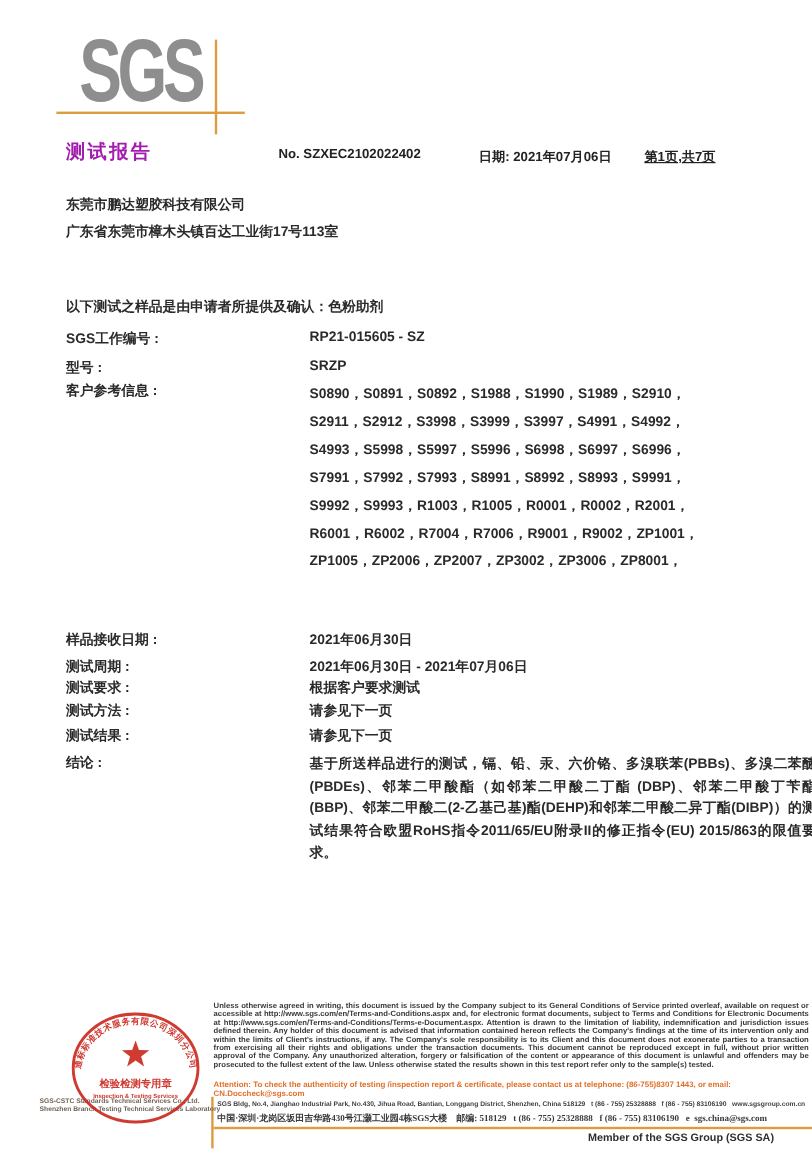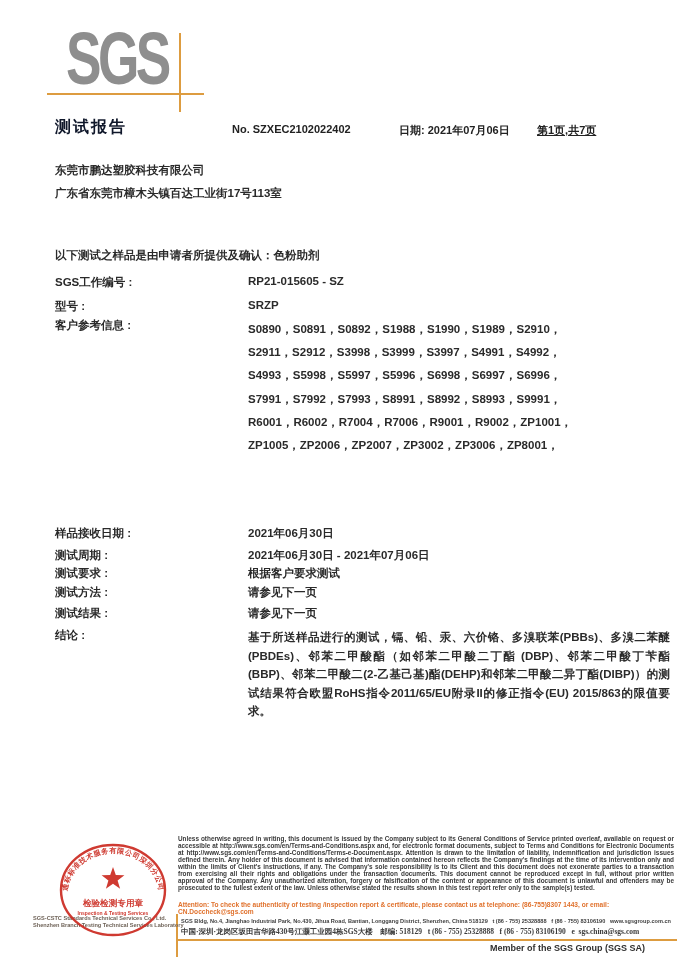--- a/index.html
+++ b/index.html
@@ -10,34 +10,34 @@
   
   .logo-text {
     position:absolute; left:66px; top:22px; font-size:74px; font-weight:700;
     color:#8e8e8e; letter-spacing:-5px; line-height:1;
     transform:scaleX(.72); transform-origin:left top;
   }
   .logo-hline { position:absolute; left:47px; top:93px; width:157px; height:2px; background:#dd9c40; }
   .logo-vline { position:absolute; left:179px; top:33px; width:2px; height:79px; background:#dd9c40; }
 
   
-  .doc-title  { position:absolute; left:55px;  top:117px; font-size:16px; font-weight:700; color:#0f172a; letter-spacing:2px; }
+  .doc-title  { position:absolute; left:55px;  top:117px; font-size:16px; font-weight:700; color:#a21caf; letter-spacing:2px; }
   .report-no  { position:absolute; left:232px; top:123px; font-size:11px; font-weight:600; color:#222; }
   .report-date{ position:absolute; left:399px; top:123px; font-size:11px; font-weight:600; color:#222; }
   .report-pages{position:absolute; left:537px; top:123px; font-size:11px; font-weight:600; color:#222;text-decoration:underline; }
 
   
   .applicant-name    { position:absolute; left:55px; top:163px; font-size:11.5px; font-weight:600; color:#2a2a2a; }
   .applicant-address { position:absolute; left:55px; top:186px; font-size:11.5px; font-weight:600; color:#2a2a2a; }
 
   
   .statement { position:absolute; left:55px; top:248px; font-size:11.5px; font-weight:700; color:#2a2a2a; }
   .frow { position:absolute; left:55px; width:590px; font-size:11.5px; font-weight:600; color:#2a2a2a; }
   .frow .lbl { position:absolute; left:0; top:0; white-space:nowrap; }
-  .frow .val { position:absolute; left:153px; top:0;padding-left:40px; }
+  .frow .val { position:absolute; left:163px; top:0;padding-left:40px; }
   #row-job       { top:275px; }
   #row-model     { top:299px; }
   #row-ref       { top:318px; }
   #row-ref .ref-line { display:block; line-height:23.2px; white-space:nowrap; }
   #row-received  { top:526px; }
   #row-period    { top:548px; }
   #row-requested { top:566px; }
   #row-method    { top:585px; }
   #row-result    { top:606px; }
   #row-conclusion{ top:628px; }
@@ -89,20 +89,21 @@
     <span class="lbl">型号 :</span>
     <span class="val">SRZP</span>
   </div>
   <div class="frow" id="row-ref">
     <span class="lbl">客户参考信息 :</span>
     <span class="val">
       <span class="ref-line">S0890，S0891，S0892，S1988，S1990，S1989，S2910，</span>
       <span class="ref-line">S2911，S2912，S3998，S3999，S3997，S4991，S4992，</span>
       <span class="ref-line">S4993，S5998，S5997，S5996，S6998，S6997，S6996，</span>
       <span class="ref-line">S7991，S7992，S7993，S8991，S8992，S8993，S9991，</span>
+      <span class="ref-line">S9992，S9993，R1003，R1005，R0001，R0002，R2001，</span>
       <span class="ref-line">R6001，R6002，R7004，R7006，R9001，R9002，ZP1001，</span>
       <span class="ref-line">ZP1005，ZP2006，ZP2007，ZP3002，ZP3006，ZP8001，</span>
     </span>
   </div>
   <div class="frow" id="row-received">
     <span class="lbl">样品接收日期 :</span>
     <span class="val">2021年06月30日</span>
   </div>
   <div class="frow" id="row-period">
     <span class="lbl">测试周期 :</span>

